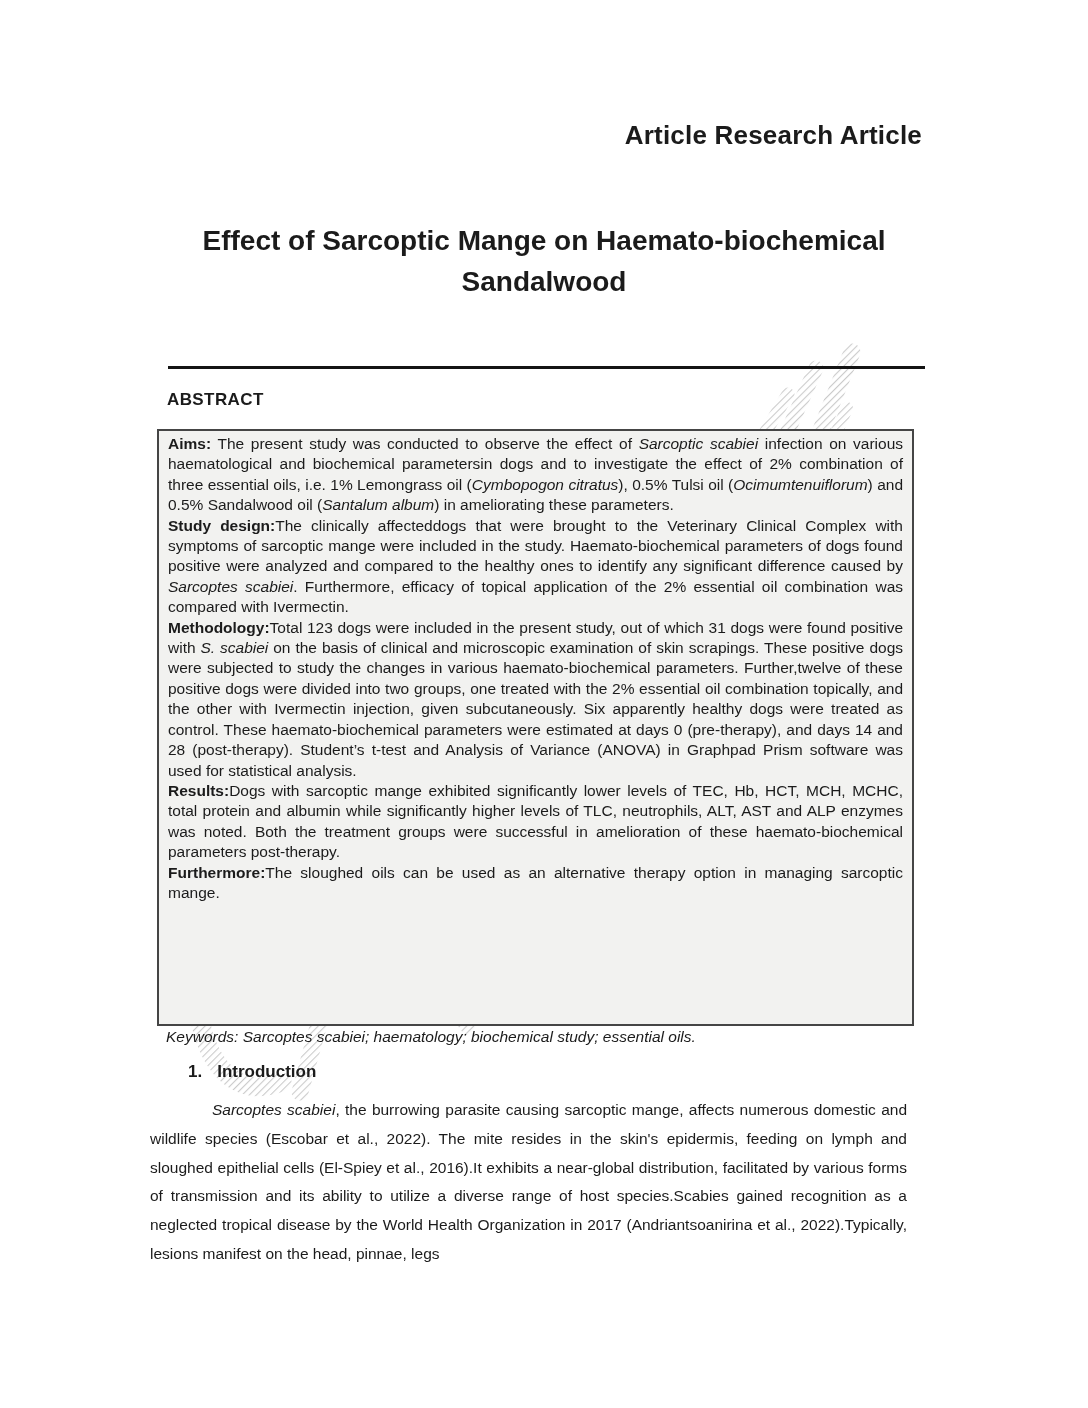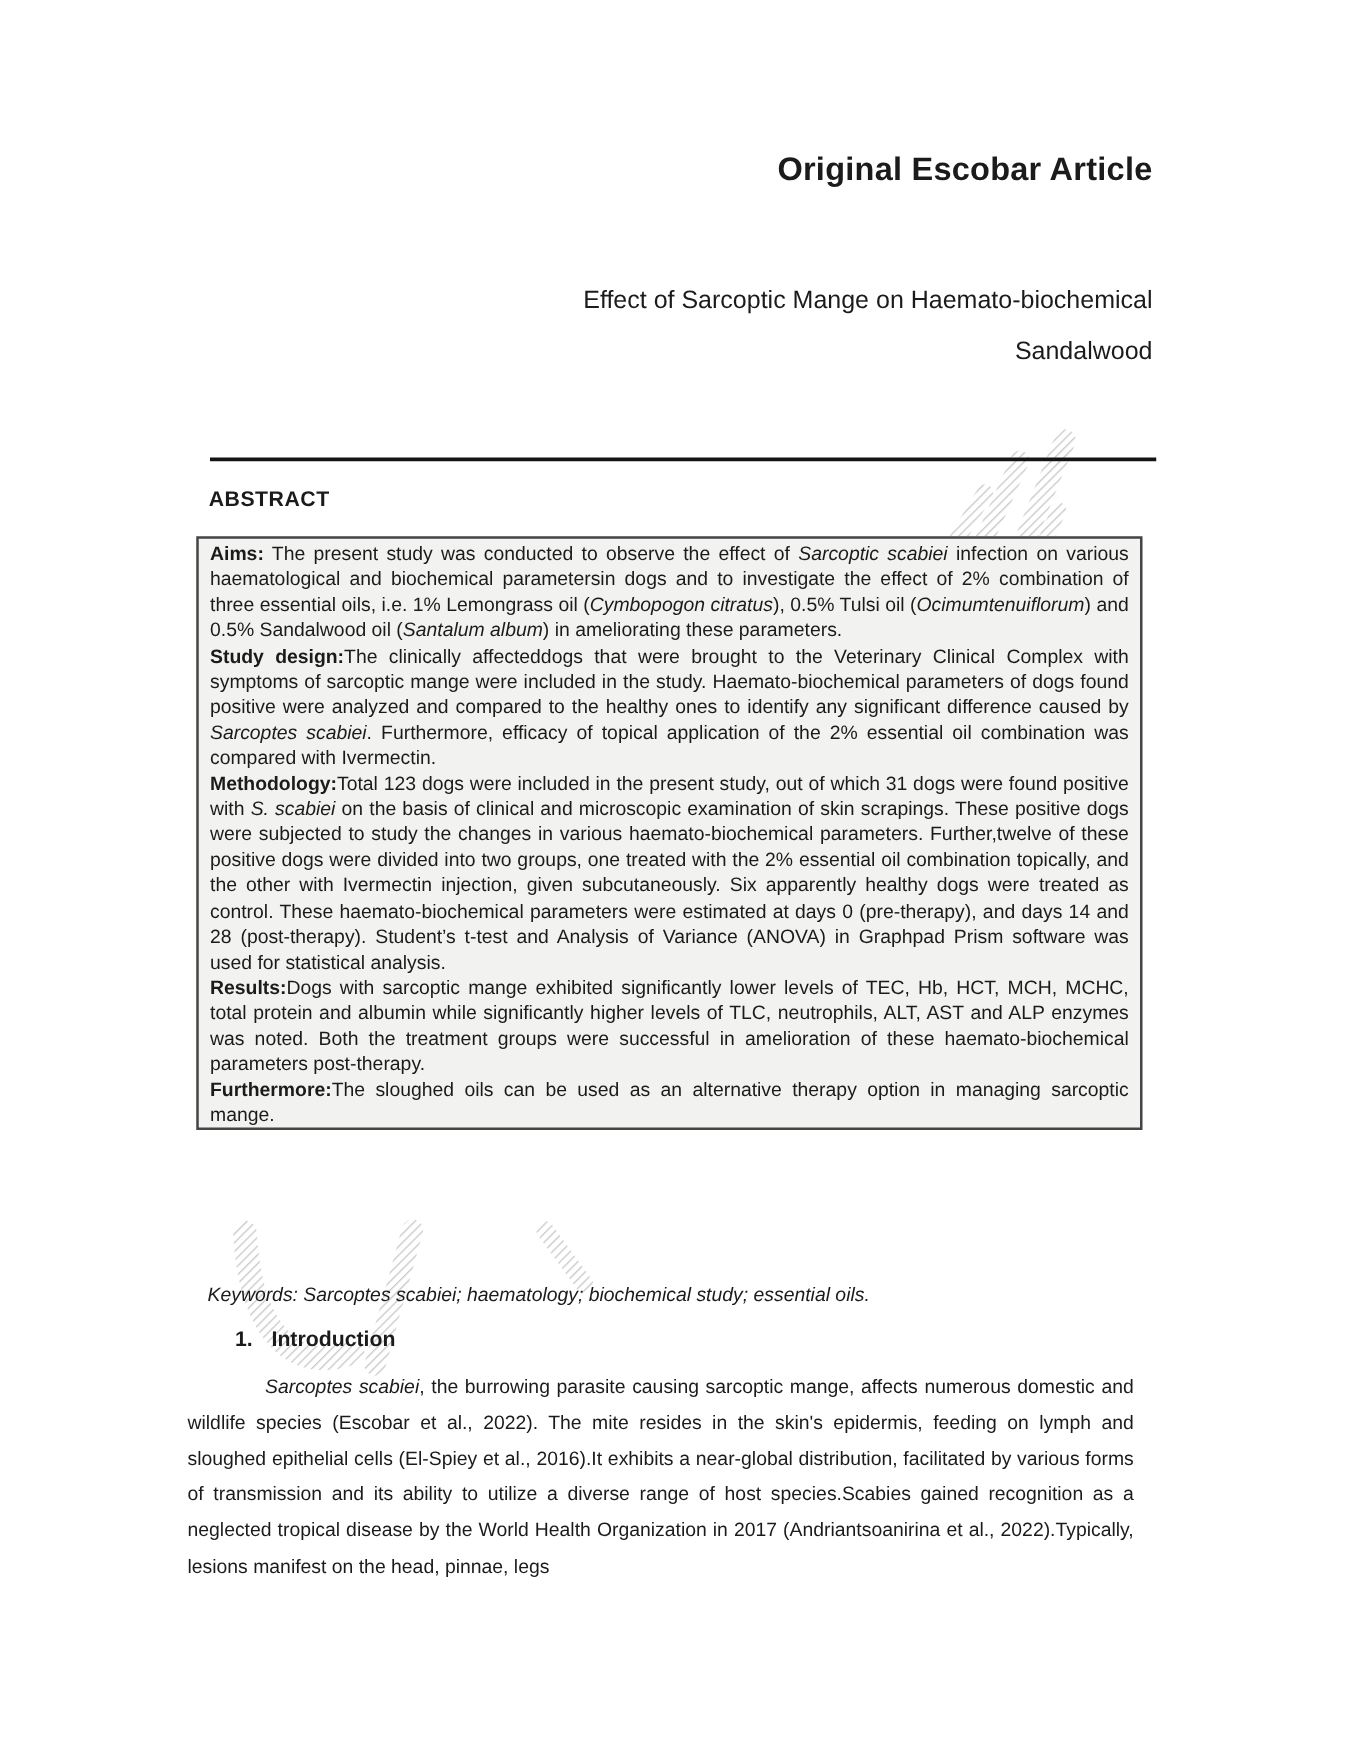--- a/index.html
+++ b/index.html
@@ -11,32 +11,32 @@
   .page { position:absolute; inset:0; }
 
   .watermark-svg { position:absolute; inset:0; pointer-events:none; }
 
   .article-type {
     position:absolute; top:120px; left:166px; right:166px;
     text-align:right; font-size:26px; font-weight:bold; letter-spacing:0.2px;
   }
   .main-title {
     position:absolute; top:220px; left:166px; right:166px;
-    text-align:right; font-size:20px; font-weight:normal; line-height:41px;
+    text-align:center; font-size:28px; font-weight:bold; line-height:41px;
   }
   .rule {
     position:absolute; top:366px; left:168px; width:757px; height:3px;
     background:#141414;
   }
   .abstract-heading {
     position:absolute; top:390px; left:167px;
     font-size:17px; font-weight:bold; letter-spacing:0.4px;
   }
   .abstract-box {
-    position:absolute; top:429px; left:157px; width:757px; height:475px;
+    position:absolute; top:429px; left:157px; width:757px; height:597px;
     background:#f2f2f0; border:2px solid #454545;
     padding:3px 9px 0 9px; overflow:hidden;
   }
   .abs-section {
     font-size:15.5px; line-height:20.4px; text-align:justify;
   }
   .abs-label { font-weight:bold; }
 
   .keywords {
     position:absolute; top:1028px; left:166px; right:166px;
@@ -68,21 +68,21 @@
       <path d="M806 468 L852 352" stroke-width="17"></path>
       <path d="M774 462 L816 368" stroke-width="15"></path>
       <path d="M743 470 L788 394" stroke-width="13"></path>
       <path d="M828 452 L847 408" stroke-width="12"></path>
       <path d="M196 986 C200 1066 236 1100 282 1082" stroke-width="19"></path>
       <path d="M330 984 L300 1092" stroke-width="17"></path>
       <path d="M436 984 L468 1028" stroke-width="14"></path>
     </g>
   </svg>
 
-  <div class="article-type">Original Escobar Article</div>
+  <div class="article-type">Article Research Article</div>
 
   <div class="main-title">
     <div>Effect of Sarcoptic Mange on Haemato-biochemical</div>
     <div>Sandalwood</div>
   </div>
 
   <div class="rule"></div>
 
   <div class="abstract-heading">ABSTRACT</div>
 

